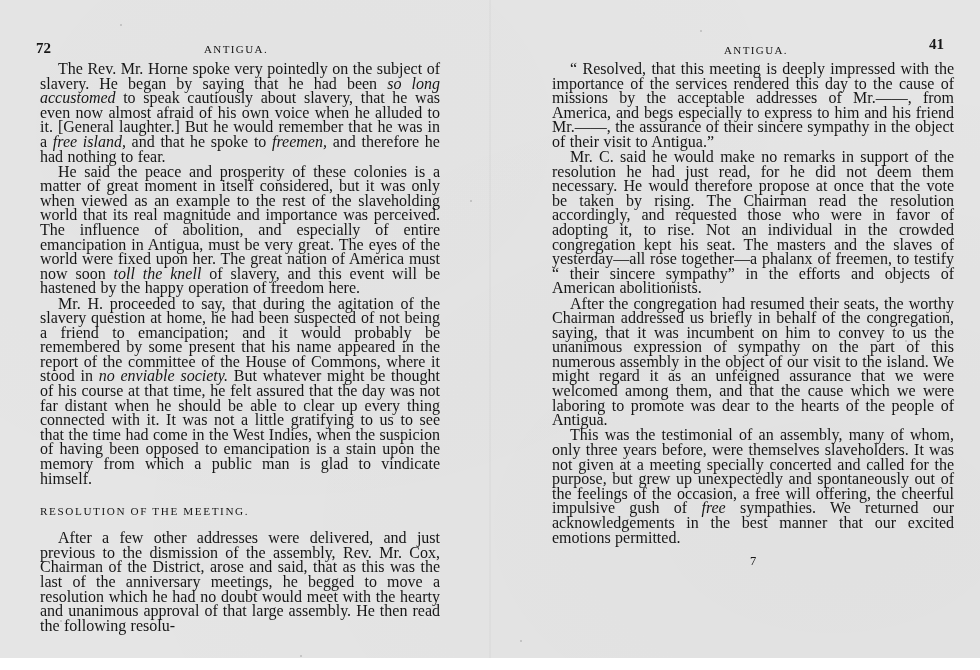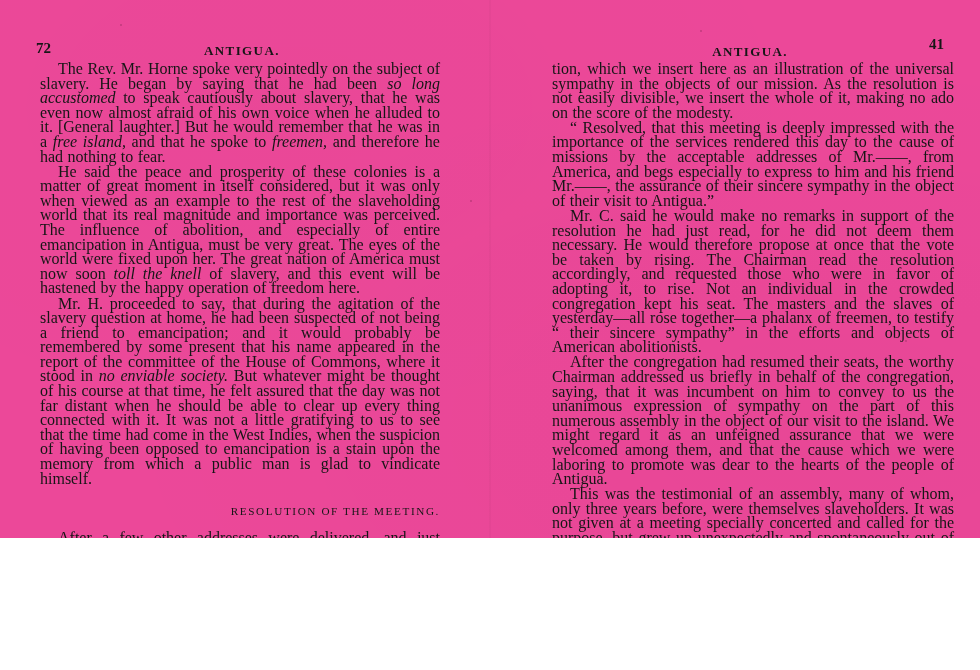--- a/index.html
+++ b/index.html
@@ -3,22 +3,22 @@
 <meta charset="utf-8">
 <style>
   html, body {
     margin: 0;
     padding: 0;
     background: #ffffff;
   }
   #page {
     position: relative;
     width: 980px;
-    height: 538px;
-    background: #ec4899;
+    height: 658px;
+    background: #e5e5e5;
     overflow: hidden;
     font-family: "Liberation Serif", serif;
     color: #161616;
   }
   
   #page::before {
     content: "";
     position: absolute;
     inset: 0;
     background:
@@ -39,22 +39,22 @@
   .folio {
     position: absolute;
     top: 34px;
     font-family: "Liberation Serif", serif;
     font-size: 15px;
     font-weight: bold;
   }
   .running-head {
     position: absolute;
     top: 38px;
-    font-size: 13px;
-    font-weight: bold;
+    font-size: 11px;
+    font-weight: normal;
     letter-spacing: 1.4px;
   }
   
   .left .folio { left: 36px; top: 40px; }
   .left .running-head { left: 204px; top: 43px; }
   .left .column {
     position: absolute;
     top: 62px;
     left: 40px;
     width: 400px;
@@ -75,21 +75,21 @@
     text-align: justify;
     text-justify: inter-word;
     word-spacing: 0.4px;
     hyphens: manual;
   }
   p.indent {
     text-indent: 18px;
   }
   .section-title {
     margin: 19px 0 14px 0;
-    text-align: right;
+    text-align: left;
     font-size: 11.2px;
     letter-spacing: 1.6px;
     font-weight: normal;
   }
   .sig {
     margin-top: 9px;
     text-align: center;
     font-size: 12.5px;
   }
   .gutter {
@@ -128,21 +128,20 @@
 
         <p class="indent">After a few other addresses were delivered, and just previous to the dismission of the assembly, Rev. Mr. Cox, Chairman of the District, arose and said, that as this was the last of the anniversary meetings, he begged to move a resolution which he had no doubt would meet with the hearty and unanimous approval of that large assembly. He then read the following resolu-</p>
       </div>
     </div>
 
     <div class="page-half right">
       <div class="folio">41</div>
       <div class="running-head">ANTIGUA.</div>
 
       <div class="column">
-        <p>tion, which we insert here as an illustration of the universal sympathy in the objects of our mission. As the resolution is not easily divisible, we insert the whole of it, making no ado on the score of the modesty.</p>
         <p class="indent">“ Resolved, that this meeting is deeply impressed with the importance of the services rendered this day to the cause of missions by the acceptable addresses of Mr.——, from America, and begs especially to express to him and his friend Mr.——, the assurance of their sincere sympathy in the object of their visit to Antigua.”</p>
         <p class="indent">Mr. C. said he would make no remarks in support of the resolution he had just read, for he did not deem them necessary. He would therefore propose at once that the vote be taken by rising. The Chairman read the resolution accordingly, and requested those who were in favor of adopting it, to rise. Not an individual in the crowded congregation kept his seat. The masters and the slaves of yesterday—all rose together—a phalanx of freemen, to testify “ their sincere sympathy” in the efforts and objects of American abolitionists.</p>
         <p class="indent">After the congregation had resumed their seats, the worthy Chairman addressed us briefly in behalf of the congregation, saying, that it was incumbent on him to convey to us the unanimous expression of sympathy on the part of this numerous assembly in the object of our visit to the island. We might regard it as an unfeigned assurance that we were welcomed among them, and that the cause which we were laboring to promote was dear to the hearts of the people of Antigua.</p>
         <p class="indent">This was the testimonial of an assembly, many of whom, only three years before, were themselves slaveholders. It was not given at a meeting specially concerted and called for the purpose, but grew up unexpectedly and spontaneously out of the feelings of the occasion, a free will offering, the cheerful impulsive gush of <i>free</i> sympathies. We returned our acknowledgements in the best manner that our excited emotions permitted.</p>
         <div class="sig">7</div>
       </div>
     </div>
 
   </div>
 

